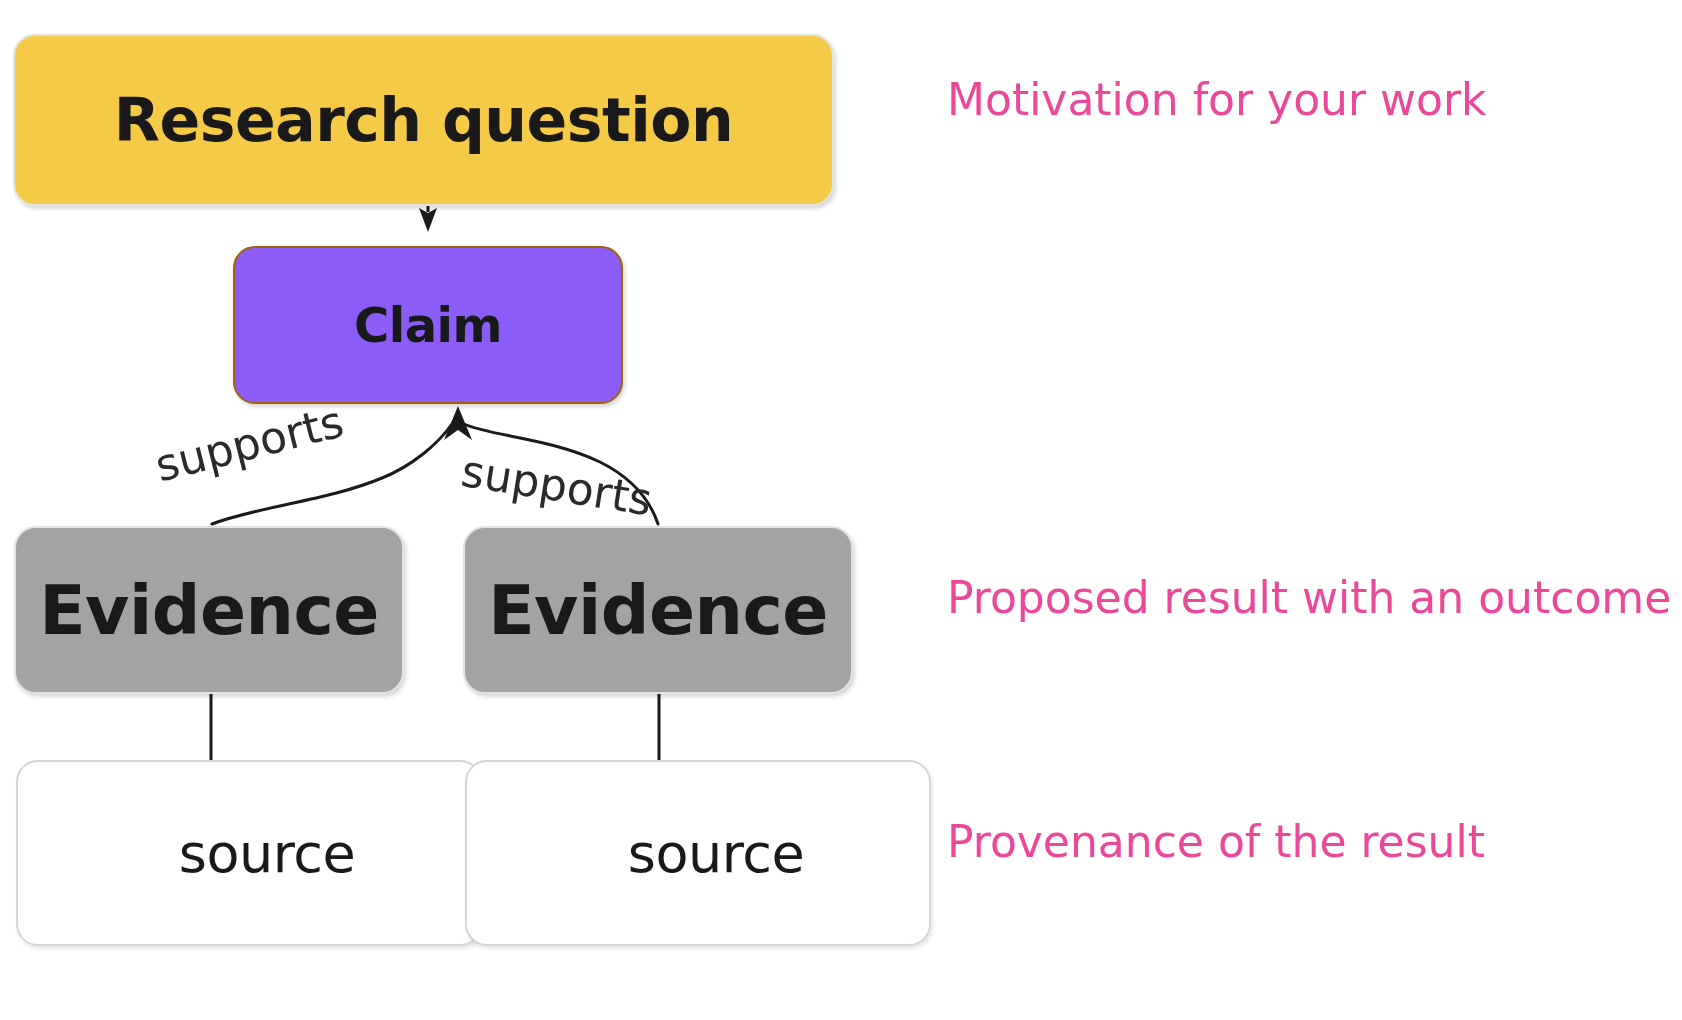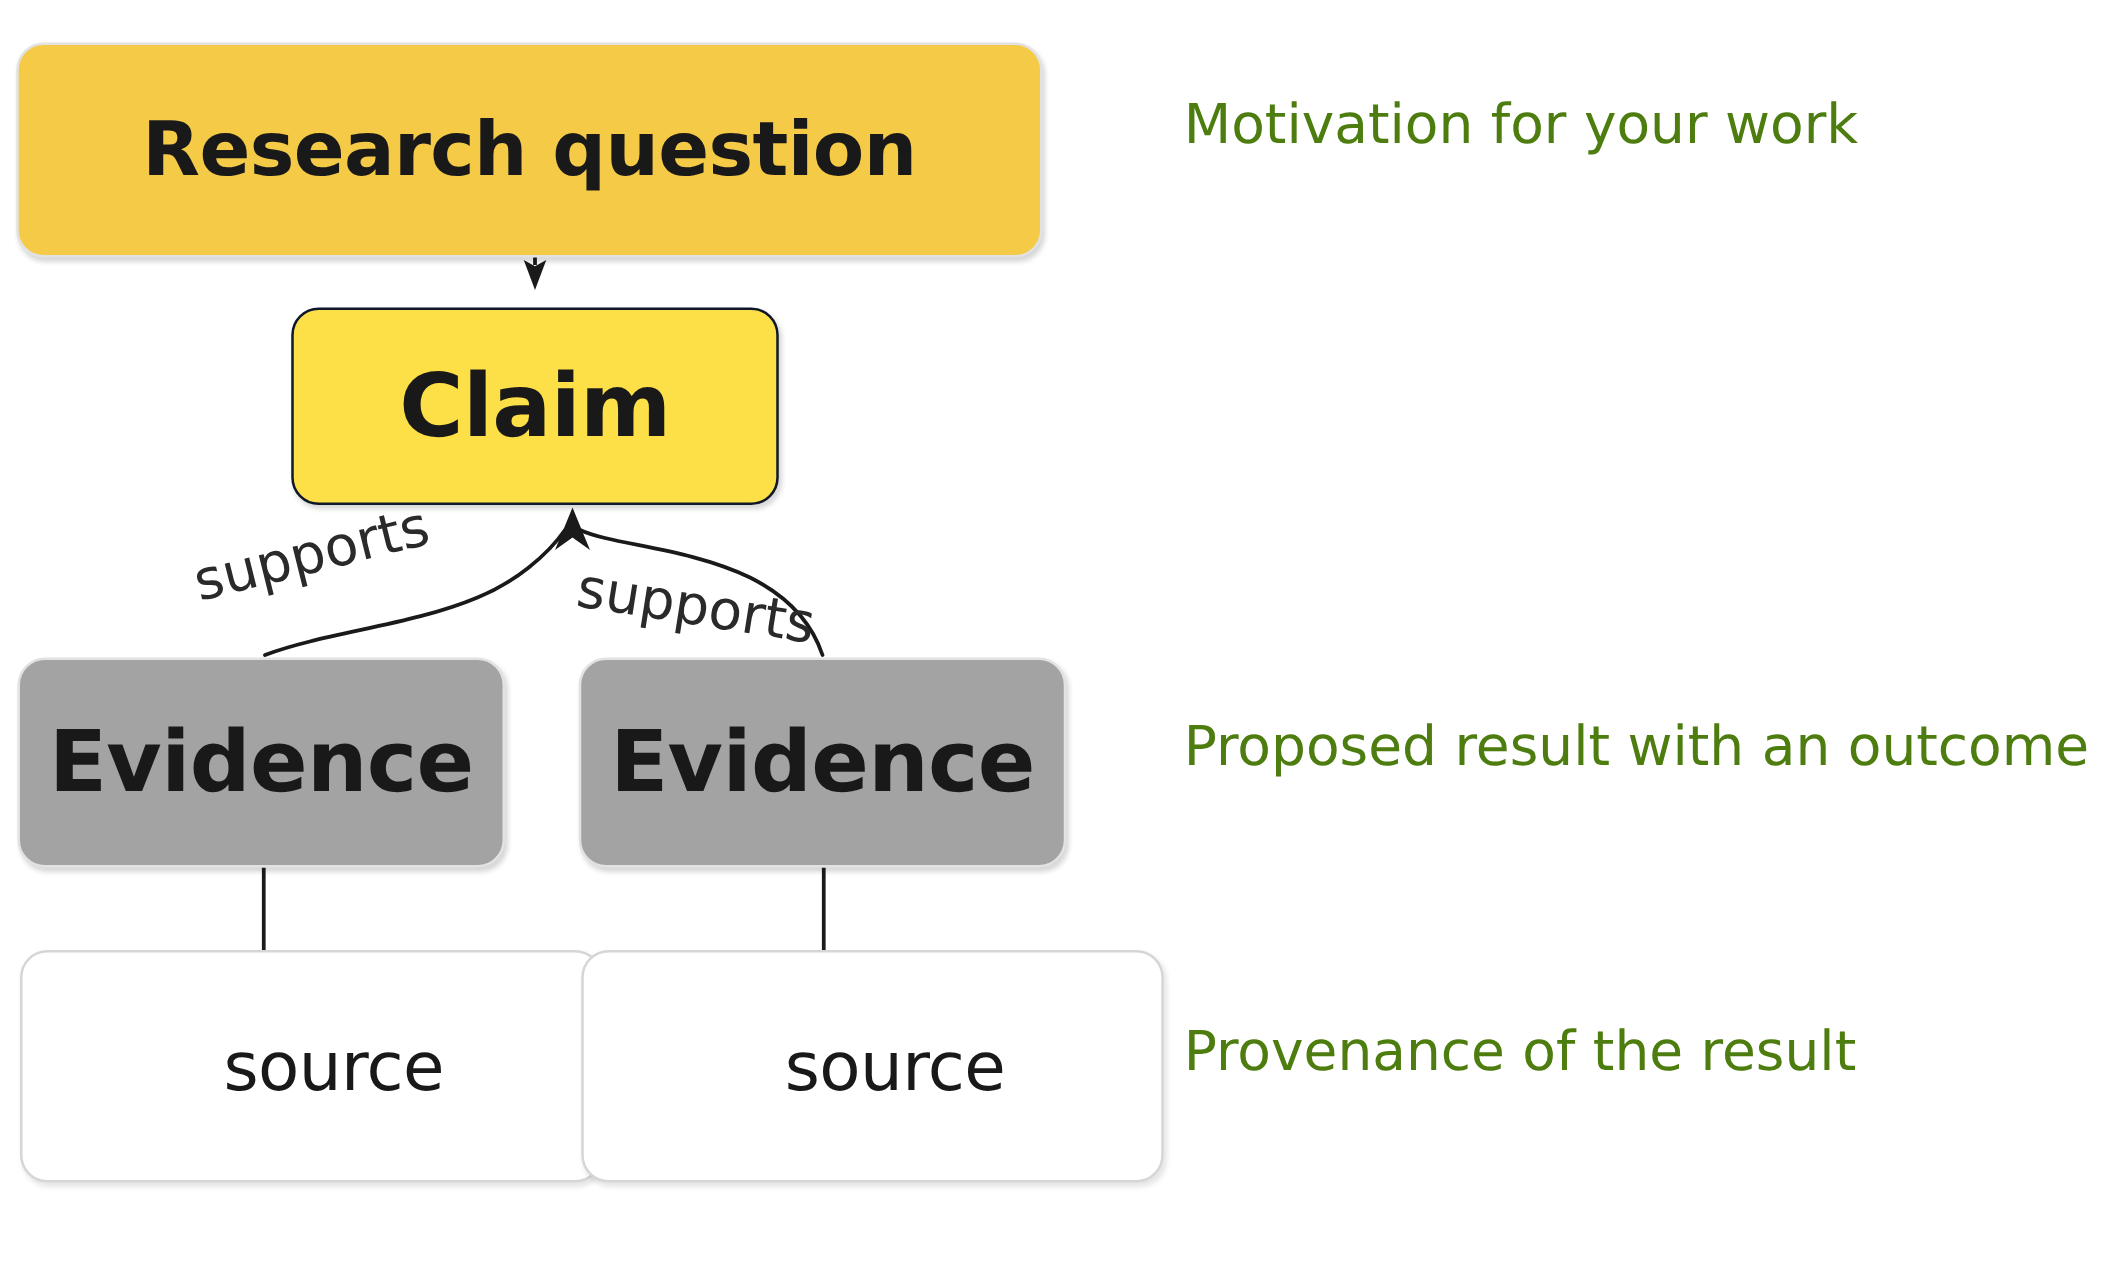--- a/index.html
+++ b/index.html
@@ -43,24 +43,24 @@
     font-size: 60px;
     font-weight: bold;
     margin-top: 21px;
   }
 
   .node-claim {
     left: 233px;
     top: 246px;
     width: 390px;
     height: 158px;
-    background: #fde047;
-    border: 2px solid #0f172a;
+    background: #8b5cf6;
+    border: 2px solid #a16207;
     box-shadow: 2px 3px 4px rgba(0,0,0,0.16);
-    font-size: 70px;
+    font-size: 48px;
     font-weight: bold;
   }
 
   .node-evidence {
     top: 526px;
     width: 390px;
     height: 168px;
     background: #a3a3a3;
     border: 2px solid #e2e2e2;
     box-shadow: 2px 3px 4px rgba(0,0,0,0.16);
@@ -115,21 +115,21 @@
     top: 445px;
     transform: rotate(9deg);
     transform-origin: left top;
   }
 
   
   .desc {
     position: absolute;
     left: 947px;
     font-size: 44px;
-    color: #4d7c0f;
+    color: #ec4899;
     white-space: nowrap;
     z-index: 2;
   }
   .desc-0 { top: 74px; }
   .desc-1 { top: 305px; }
   .desc-2 { top: 572px; }
   .desc-3 { top: 816px; }
 </style>
 </head>
 <body>

